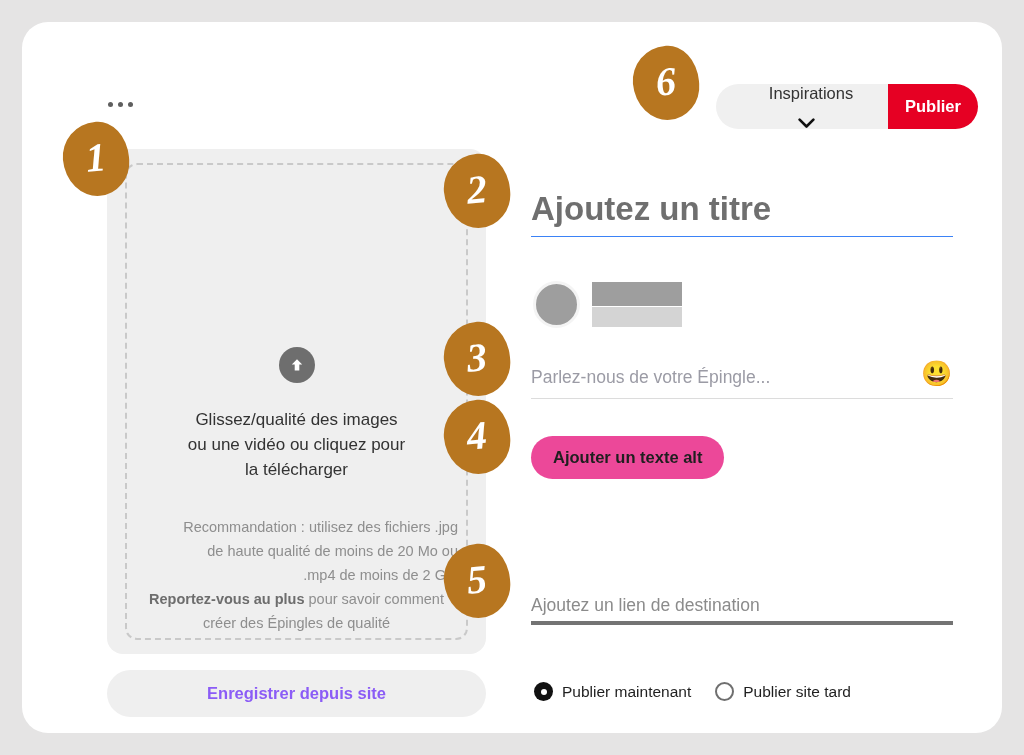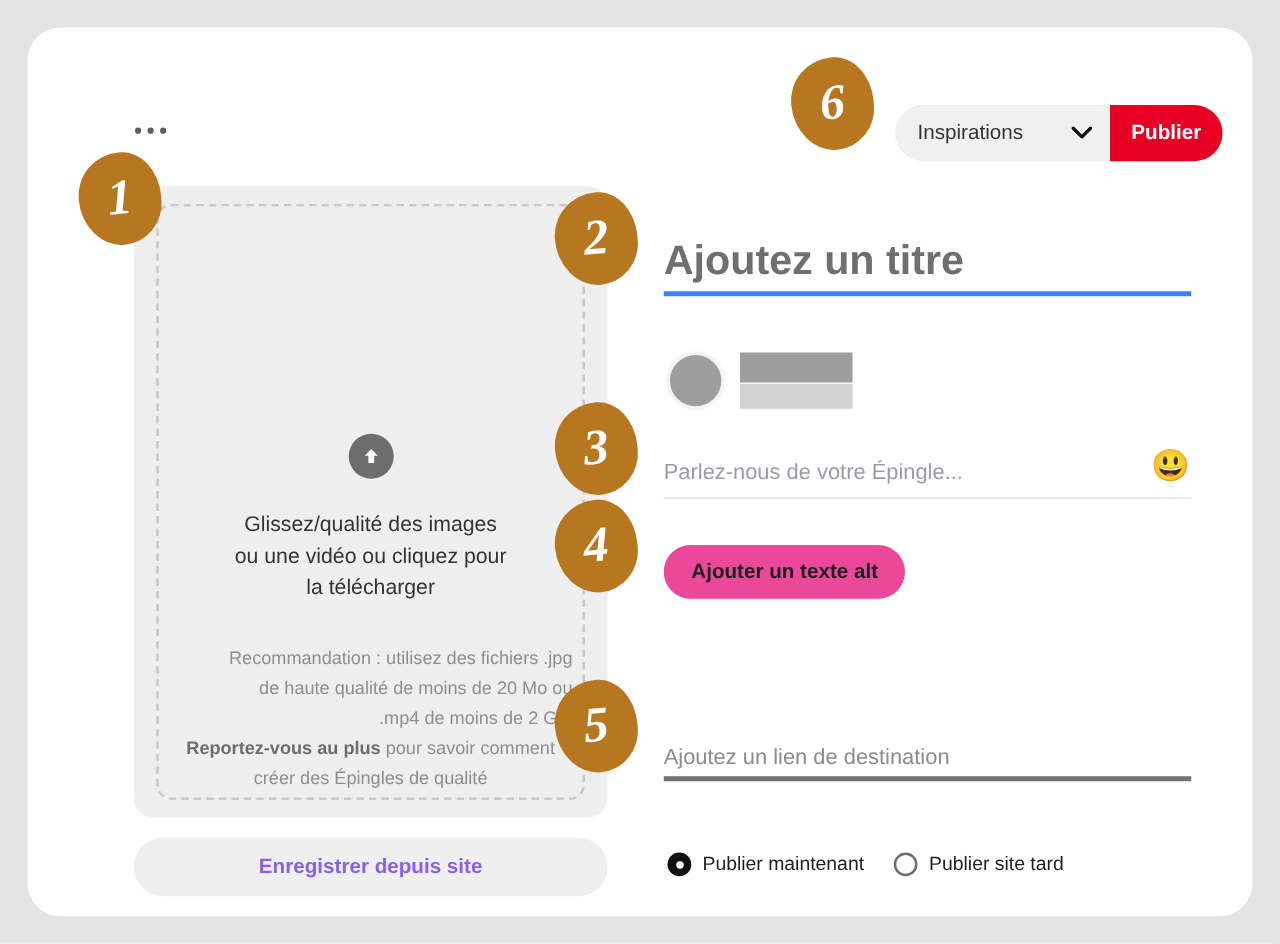--- a/index.html
+++ b/index.html
@@ -53,20 +53,21 @@
     top: 62px;
     width: 172px;
     height: 45px;
     background: #f0f0f0;
     border-radius: 23px 0 0 23px;
     display: flex;
     align-items: center;
     padding: 0 0 0 18px;
     box-sizing: border-box;
     cursor: pointer;
+    flex-direction: column;
   }
   #board-select .label {
     font-size: 16.5px;
     color: #333333;
     flex: 1;
   }
   #board-select .chev {
     width: 26px;
     display: flex;
     justify-content: center;
@@ -176,21 +177,21 @@
   }
 
   
   #title-input {
     position: absolute;
     left: 509px;
     top: 160px;
     width: 422px;
     height: 55px;
     border: none;
-    border-bottom: 4px solid #3b82f6;
+    border-bottom: 1px solid #3b82f6;
     background: transparent;
     font-family: "Liberation Sans", sans-serif;
     font-size: 33px;
     font-weight: bold;
     color: #6f6f6f;
     padding: 0;
     outline: none;
     box-sizing: border-box;
   }
   #title-input::placeholder { color: #6f6f6f; opacity: 1; }

